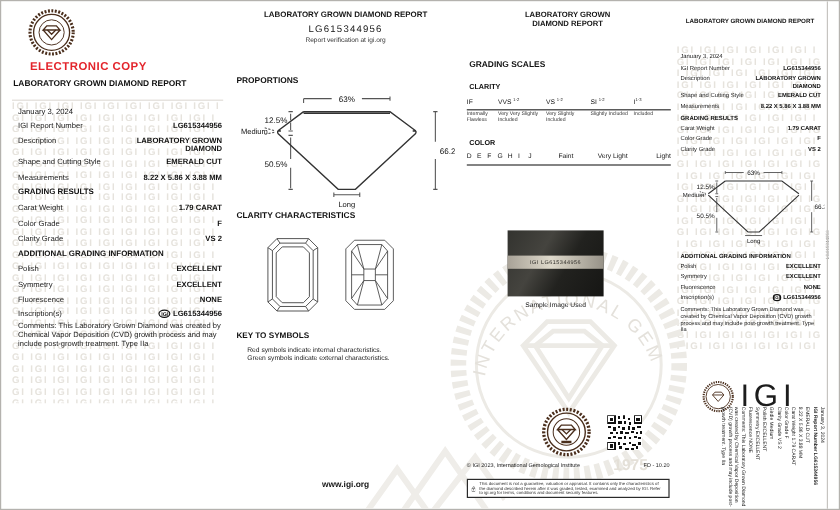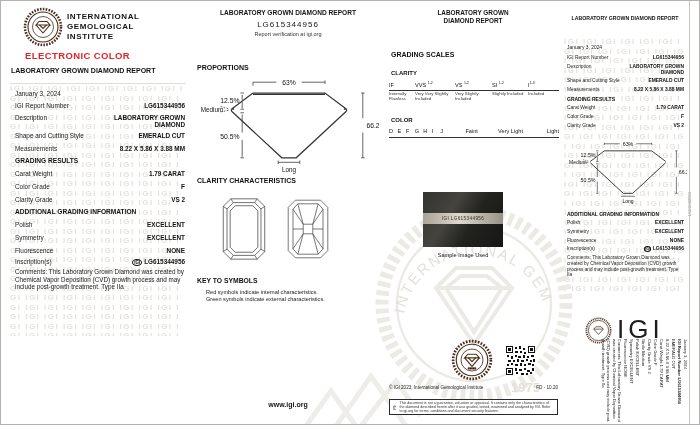--- a/index.html
+++ b/index.html
@@ -58,26 +58,21 @@
   <svg class="abs" style="left:22px; top:6px; z-index:2;" width="40" height="40" viewBox="0 0 40 40">
     <circle cx="20" cy="20" r="18" fill="none" stroke="#4a2e1c" stroke-width="2.6" stroke-dasharray="1.6 1.3"></circle>
     <circle cx="20" cy="20" r="15" fill="none" stroke="#4a2e1c" stroke-width="1.1"></circle>
     <circle cx="20" cy="20" r="10.5" fill="none" stroke="#4a2e1c" stroke-width="0.8"></circle>
     <g fill="none" stroke="#4a2e1c" stroke-width="1.1">
       <path d="M13 18 L16 14.5 H24 L27 18 Z"></path>
       <path d="M13 18 L20 26 L27 18"></path>
       <path d="M16.5 18 L20 21.5 L23.5 18"></path>
     </g>
   </svg>
-  <div class="abs" style="left:66px; top:11px; z-index:2; font-size:8px; font-weight:bold; letter-spacing:0.6px; line-height:10px;">
-    <div>INTERNATIONAL</div>
-    <div>GEMOLOGICAL</div>
-    <div>INSTITUTE</div>
-  </div>
-  <div class="abs" style="left:24px; top:49px; z-index:2; font-size:9.5px; font-weight:bold; color:#e3242b; letter-spacing:0.4px;">ELECTRONIC COLOR</div>
+  <div class="abs" style="left:24px; top:49px; z-index:2; font-size:9.5px; font-weight:bold; color:#e3242b; letter-spacing:0.4px;">ELECTRONIC COPY</div>
   <div class="abs sec" style="left:10px; top:66px; z-index:2; font-size:7px;">LABORATORY GROWN DIAMOND REPORT</div>
 
   <div class="abs" style="left:14px; top:89px; z-index:2; font-size:6.4px;">January 3, 2024</div>
 
   <div class="row p1-row" style="top:101px;">
     <span class="lbl">IGI Report Number</span>
     <span class="val">LG615344956</span>
   </div>
   <div class="row p1-row" style="top:113px;">
     <span class="lbl">Description</span>

